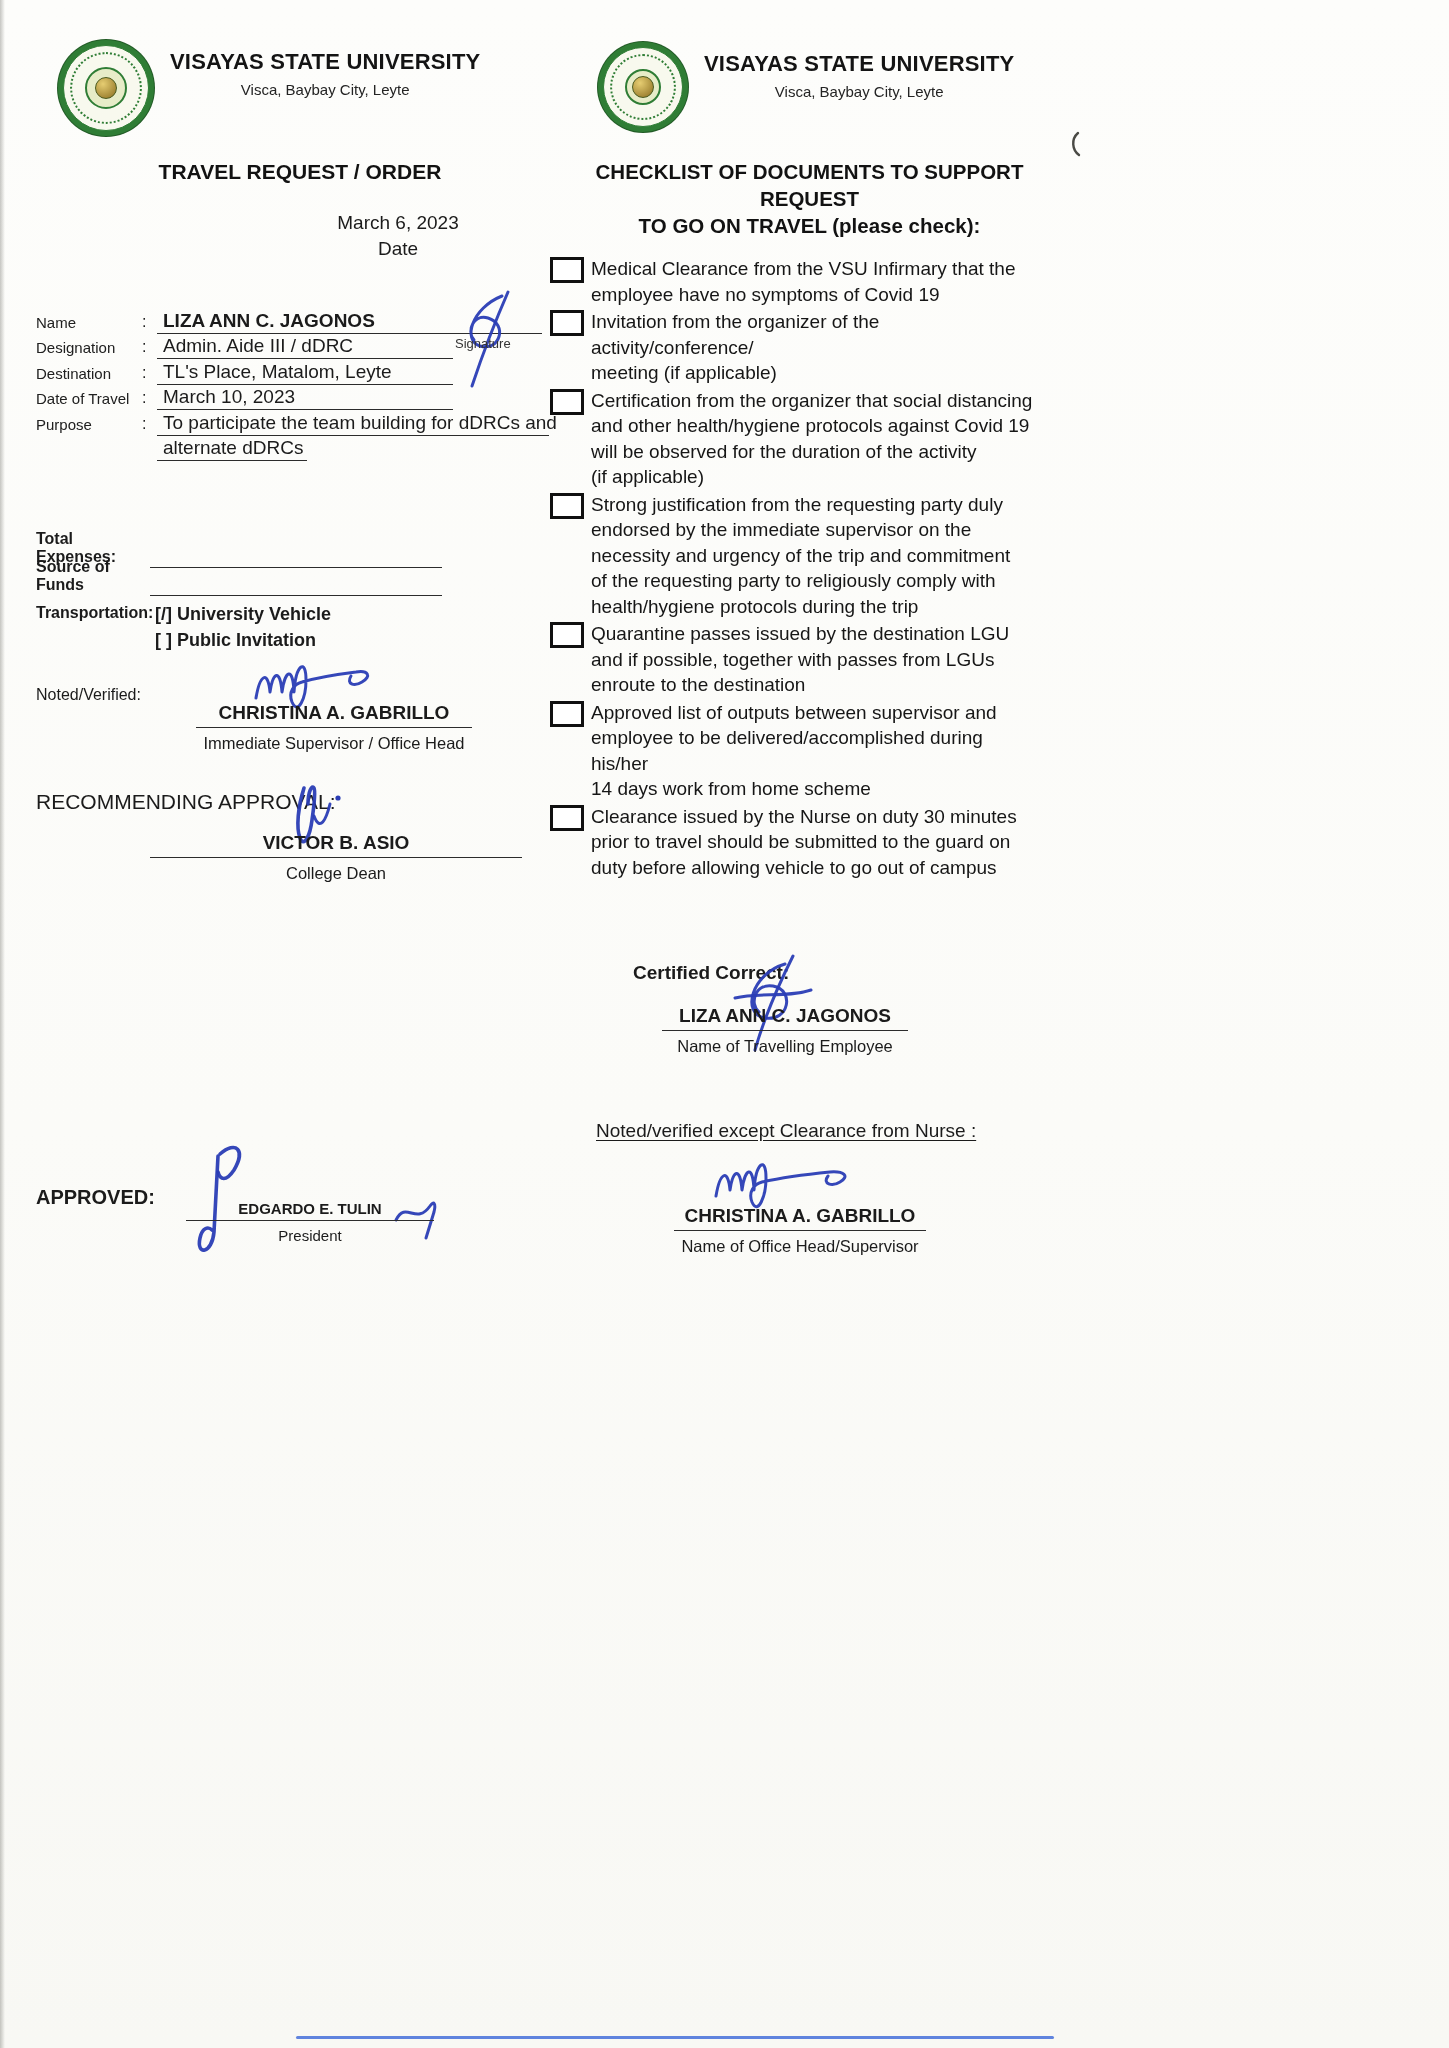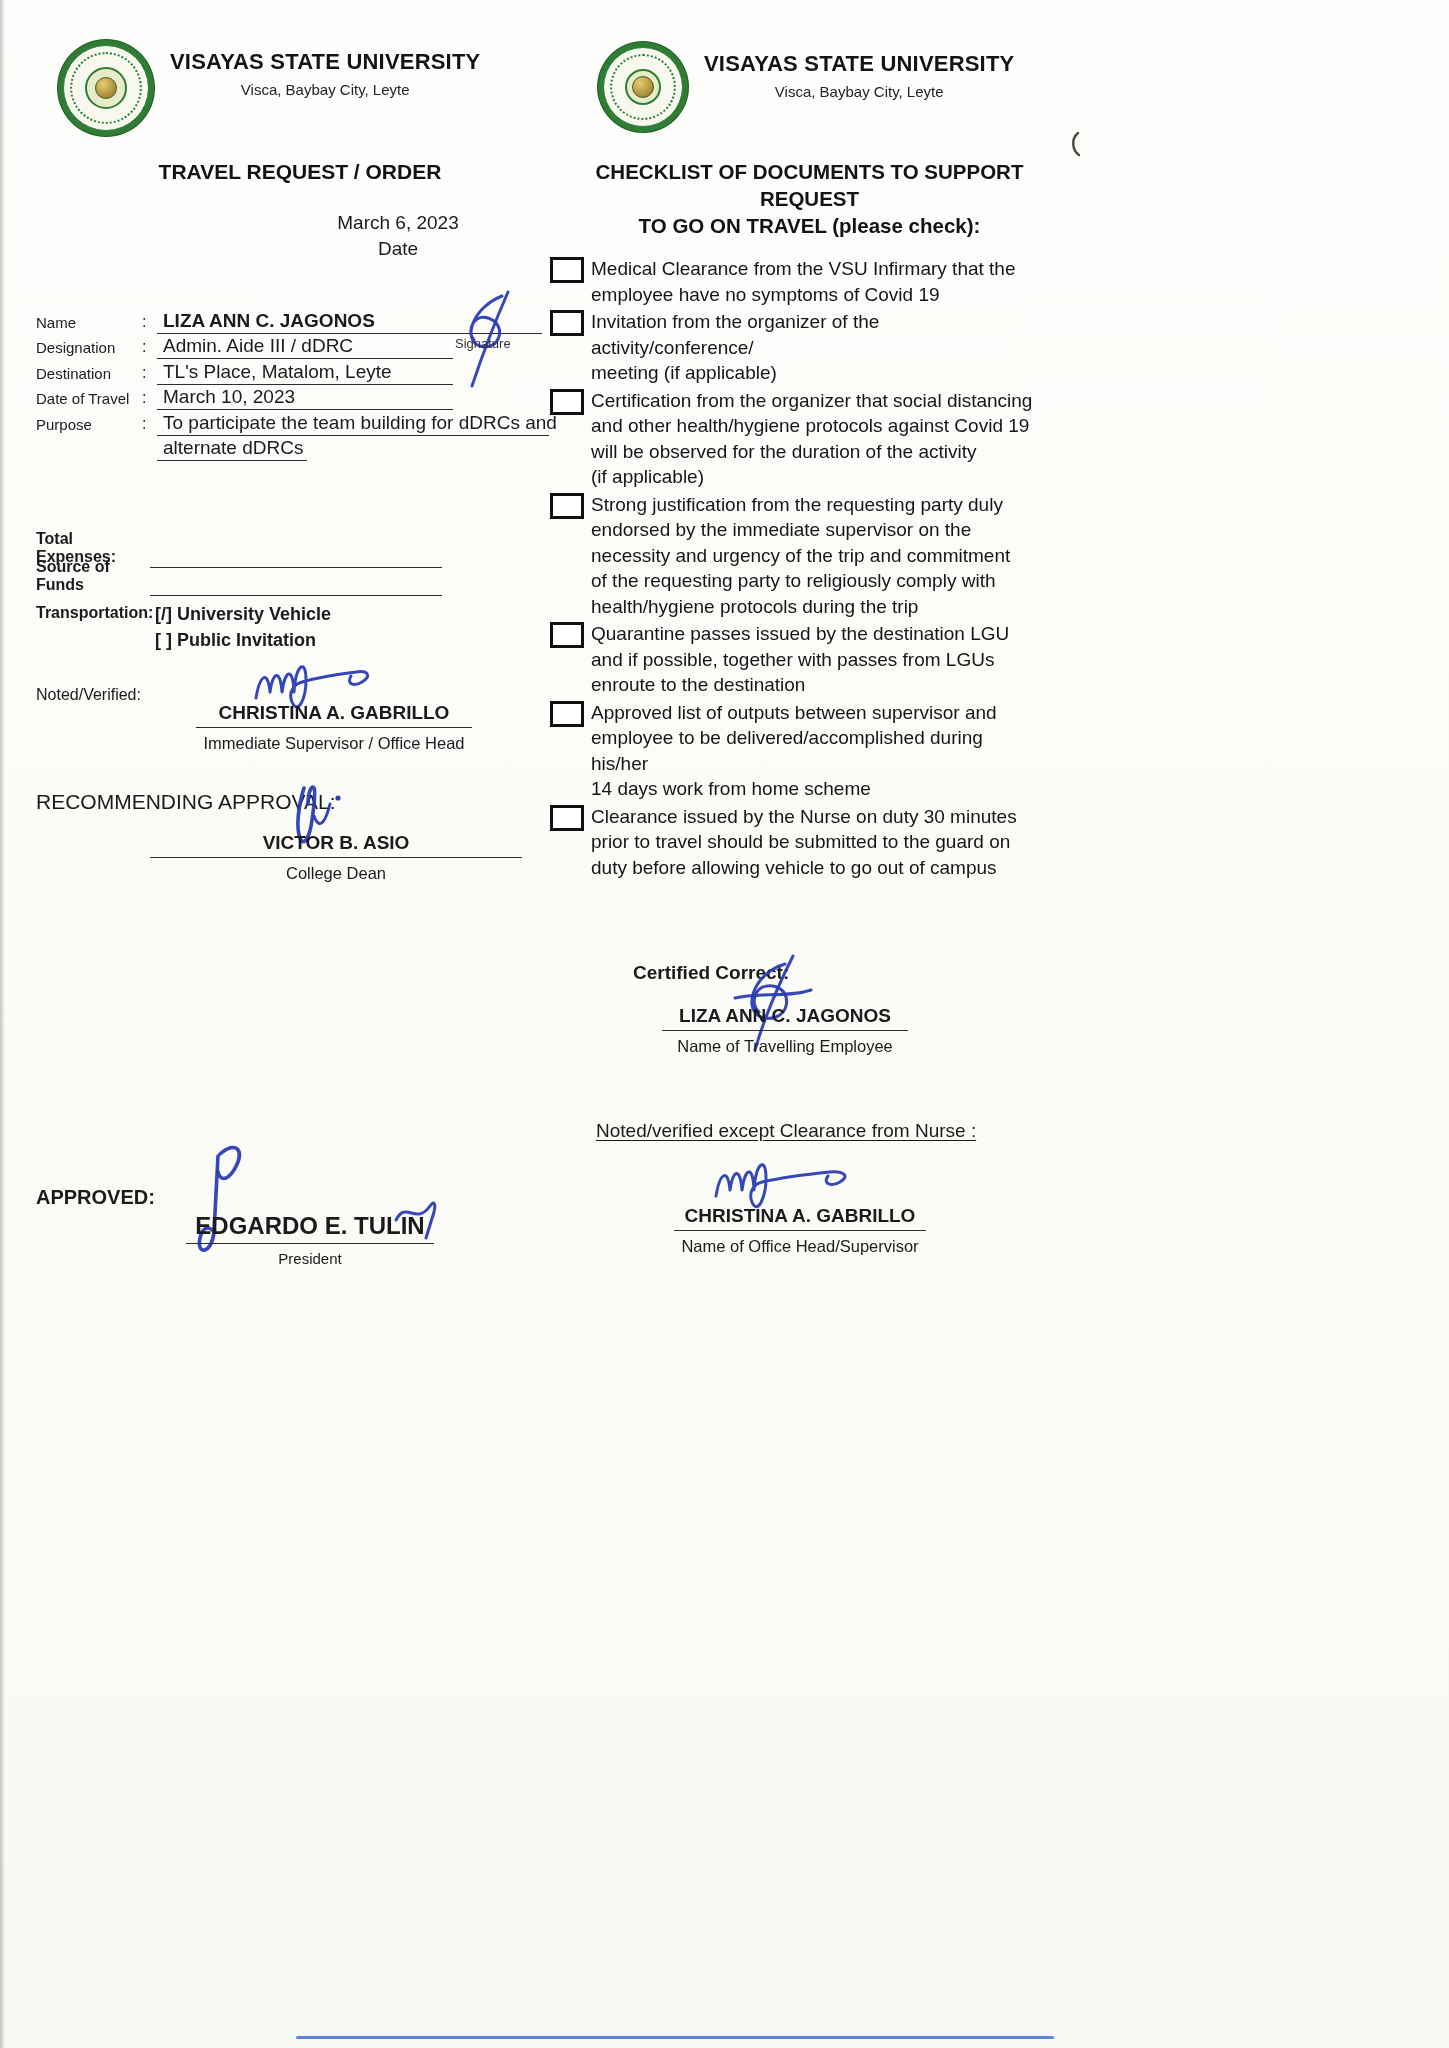--- a/index.html
+++ b/index.html
@@ -45,21 +45,21 @@
   .trans-row{display:flex;margin-top:5px;}
   .trans-label{width:119px;font-size:16px;padding-top:3px;}
   .trans-opt{font-size:18px;line-height:26px;}
   
   .small-label{position:absolute;font-size:16px;}
   .mid-label{position:absolute;font-size:21px;}
   .bold-label{position:absolute;font-size:19px;font-weight:bold;}
   .approved-label{position:absolute;font-size:20px;font-weight:bold;}
   .sig-block{position:absolute;text-align:center;}
   .sig-name{font-size:19px;font-weight:bold;border-bottom:1.6px solid #2c2c2c;padding-bottom:3px;white-space:nowrap;}
-  .sig-name.big{font-size:24px;margin-top:12px;}
+  .sig-name.big{font-size:15px;}
   .sig-title{font-size:16.5px;margin-top:6px;}
   .sig-title.small{font-size:15px;}
   
   .checks{position:absolute;left:550px;top:256px;width:492px;}
   .check-item{display:flex;margin-bottom:2px;}
   .checkbox{width:34px;height:26px;border:3px solid #101010;flex:none;margin-right:7px;margin-top:1px;box-sizing:border-box;background:#fff;}
   .check-text{font-size:19px;line-height:25.5px;white-space:pre-line;color:#161616;}
   .noted-except{position:absolute;left:596px;top:1120px;font-size:19px;text-decoration:underline;text-underline-offset:3px;}
   
   .sig{position:absolute;}

